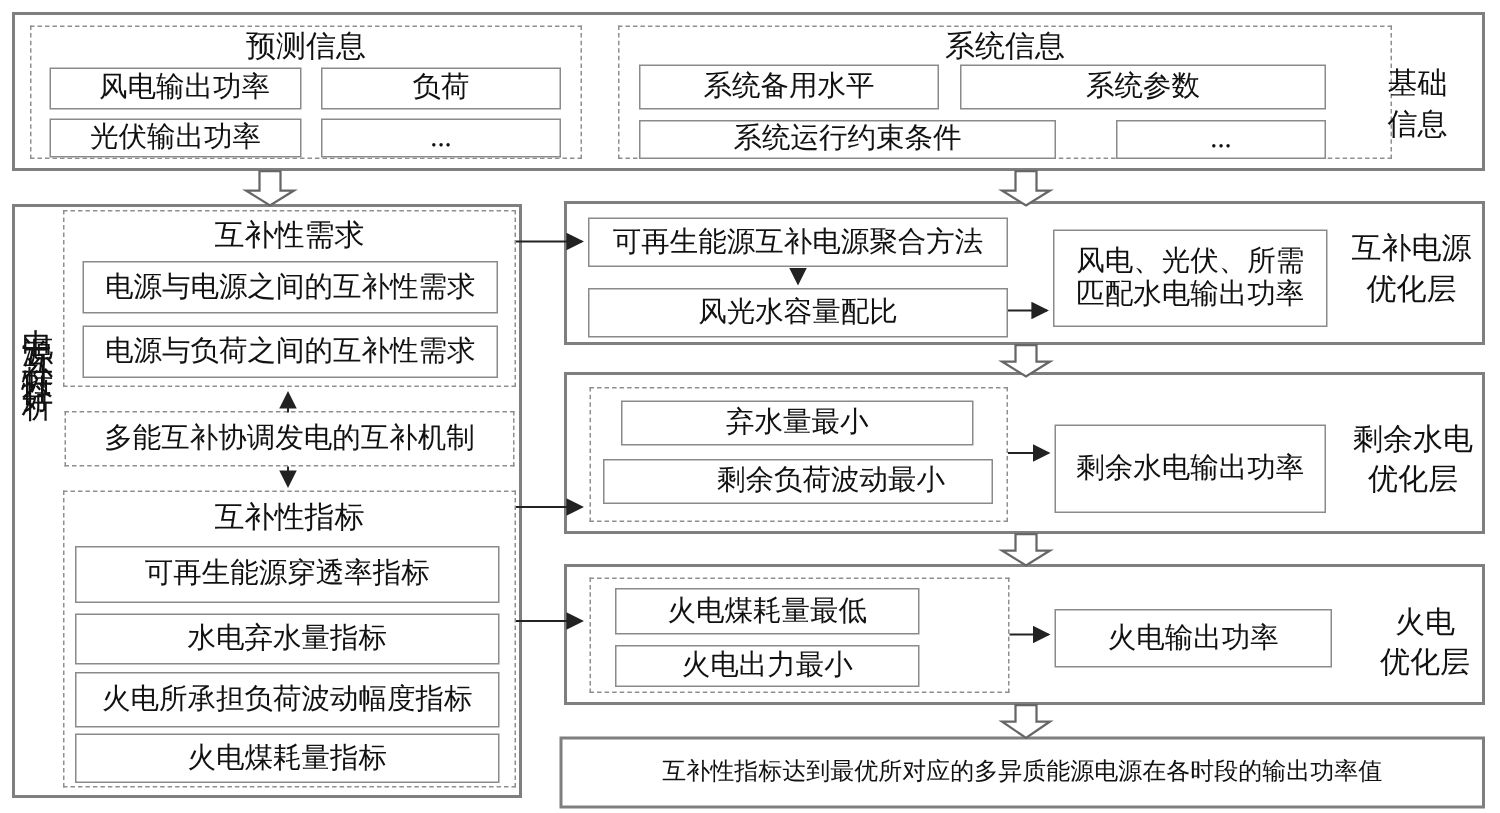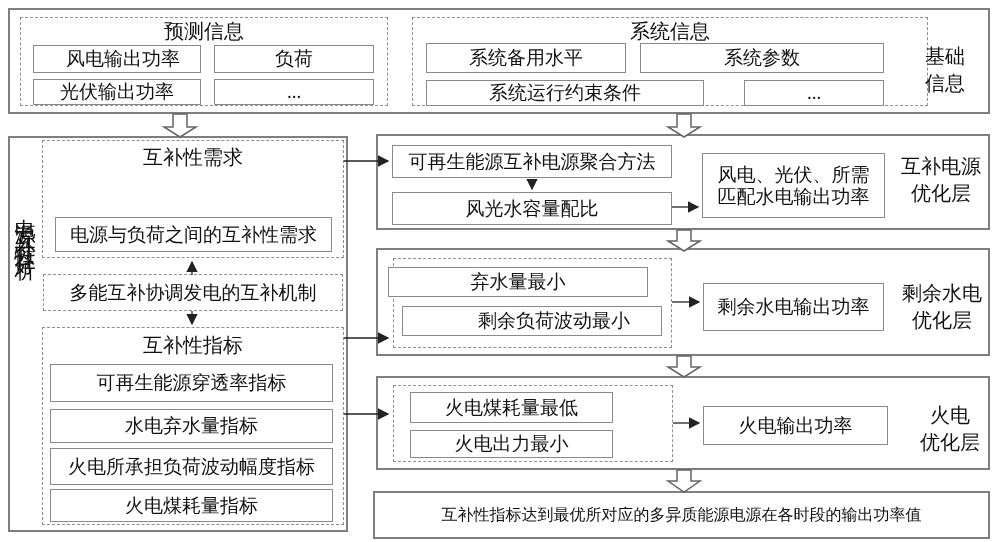--- a/index.html
+++ b/index.html
@@ -51,20 +51,21 @@
   <div class="cell" style="left:744px;top:80px;width:140px;height:26px;">...</div>
 
   <div class="side-label prelines" style="left:903px;top:40px;width:84px;height:60px;">基础
 信息</div>
 
   <div class="panel" style="left:8px;top:136px;width:340px;height:396px;"></div>
   <div class="vlabel" style="left:14px;top:202px;height:240px;">电源互补特性分析</div>
 
   <div class="dashed" style="left:42px;top:140px;width:302px;height:118px;"></div>
   <div class="title" style="left:42px;top:146px;width:302px;">互补性需求</div>
+  <div class="cell" style="left:55px;top:174px;width:277px;height:35px;">电源与电源之间的互补性需求</div>
   <div class="cell" style="left:55px;top:217px;width:277px;height:35px;">电源与负荷之间的互补性需求</div>
 
   <div class="cell" style="left:43px;top:274px;width:300px;height:37px;border-style:dashed;border-color:#8f8f8f;">多能互补协调发电的互补机制</div>
 
   <div class="dashed" style="left:42px;top:327px;width:302px;height:198px;"></div>
   <div class="title" style="left:42px;top:334px;width:302px;">互补性指标</div>
   <div class="cell" style="left:50px;top:364px;width:283px;height:38px;">可再生能源穿透率指标</div>
   <div class="cell" style="left:50px;top:409px;width:283px;height:34px;">水电弃水量指标</div>
   <div class="cell" style="left:50px;top:448px;width:283px;height:37px;">火电所承担负荷波动幅度指标</div>
   <div class="cell" style="left:50px;top:489px;width:283px;height:33px;">火电煤耗量指标</div>
@@ -72,23 +73,23 @@
   <div class="panel" style="left:376px;top:134px;width:614px;height:96px;"></div>
   <div class="cell" style="left:392px;top:145px;width:280px;height:33px;">可再生能源互补电源聚合方法</div>
   <div class="cell" style="left:392px;top:192px;width:280px;height:33px;">风光水容量配比</div>
   <div class="cell prelines" style="left:702px;top:153px;width:183px;height:65px;white-space:pre-line;">风电、光伏、所需
 匹配水电输出功率</div>
   <div class="side-label prelines" style="left:893px;top:154px;width:96px;height:52px;">互补电源
 优化层</div>
 
   <div class="panel" style="left:376px;top:248px;width:614px;height:108px;"></div>
   <div class="dashed" style="left:393px;top:258px;width:279px;height:90px;"></div>
-  <div class="cell" style="left:388px;top:267px;width:260px;height:30px;">弃水量最小</div>
+  <div class="cell" style="left:414px;top:267px;width:235px;height:30px;">弃水量最小</div>
   <div class="cell" style="left:402px;top:306px;width:260px;height:30px;padding-left:44px;">剩余负荷波动最小</div>
-  <div class="cell" style="left:703px;top:283px;width:181px;height:48px;">剩余水电输出功率</div>
+  <div class="cell" style="left:703px;top:283px;width:181px;height:59px;">剩余水电输出功率</div>
   <div class="side-label prelines" style="left:894px;top:281px;width:96px;height:52px;">剩余水电
 优化层</div>
 
   <div class="panel" style="left:376px;top:376px;width:614px;height:94px;"></div>
   <div class="dashed" style="left:393px;top:385px;width:280px;height:77px;"></div>
   <div class="cell" style="left:410px;top:392px;width:203px;height:31px;">火电煤耗量最低</div>
   <div class="cell" style="left:703px;top:406px;width:185px;height:39px;">火电输出功率</div>
   <div class="cell" style="left:410px;top:430px;width:203px;height:28px;">火电出力最小</div>
   <div class="side-label prelines" style="left:910px;top:403px;width:80px;height:52px;">火电
 优化层</div>

